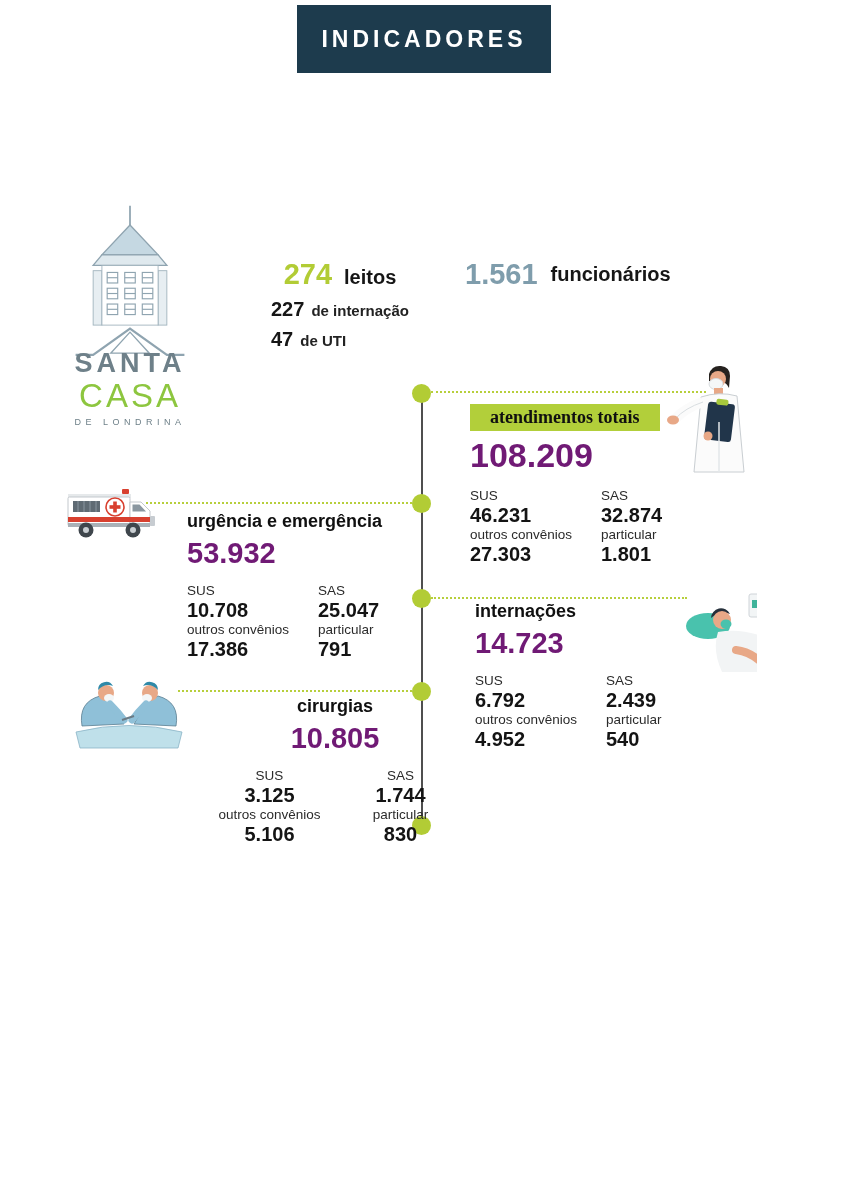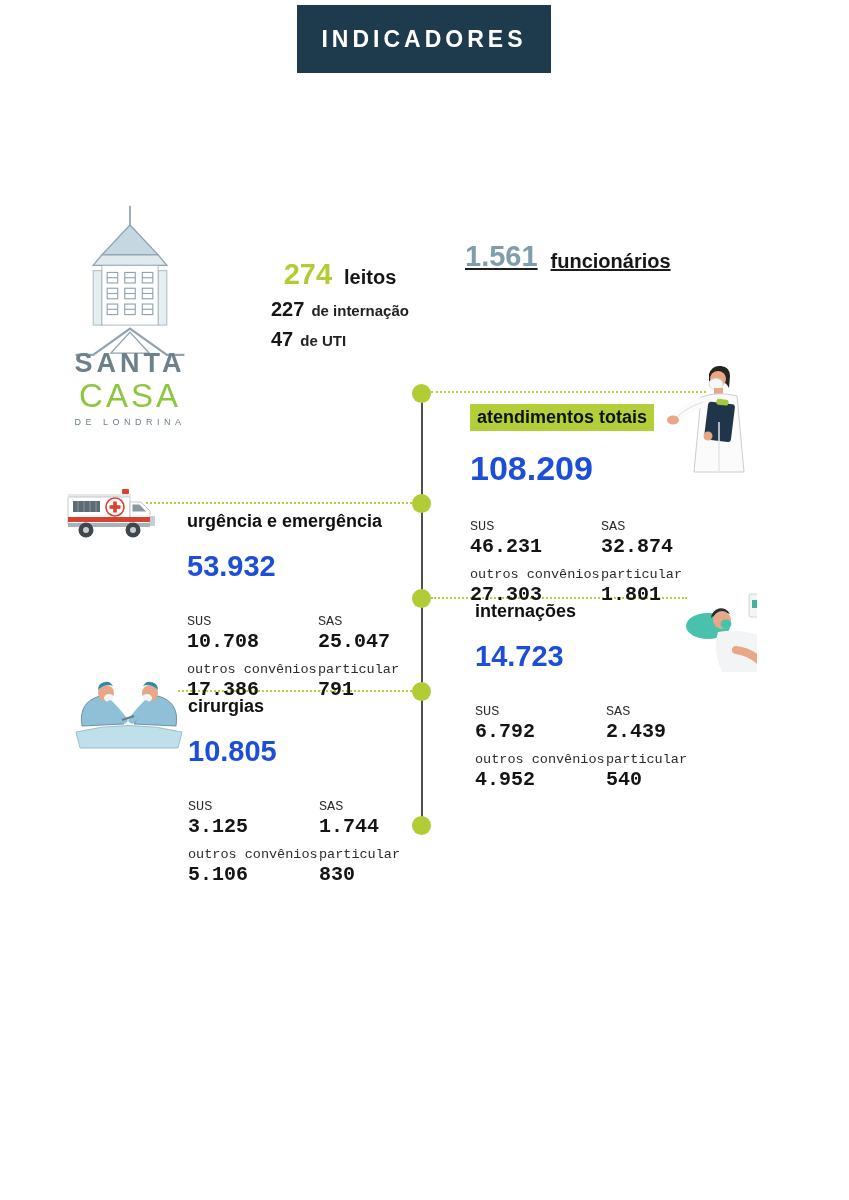--- a/index.html
+++ b/index.html
@@ -22,35 +22,35 @@
   .logo-sub{font-size:9px;letter-spacing:4.5px;color:#6e8089;margin-top:2px;}
 
   
   .beds{position:absolute;left:271px;top:258px;}
   .row1{display:flex;align-items:baseline;gap:12px;justify-content:center;}
   .big-num{font-size:29px;font-weight:bold;color:#b2cc35;}
   .big-lbl{font-size:20px;font-weight:bold;color:#161616;}
   .rowd{display:flex;align-items:baseline;gap:7px;margin-top:7px;}
   .mid-num{font-size:20px;font-weight:bold;color:#161616;}
   .mid-lbl{font-size:15px;font-weight:600;color:#222;}
-  .staff{position:absolute;left:465px;top:240px;display:flex;align-items:flex-end;gap:13px;text-decoration:underline;}
+  .staff{position:absolute;left:465px;top:258px;display:flex;align-items:center;gap:13px;}
   .staff .big-num{color:#7f9dac;}
 
   
   .vline{position:absolute;left:421px;top:393px;width:2px;height:432px;background:#4f4f4f;}
   .dot{position:absolute;width:19px;height:19px;border-radius:50%;background:#b2cc35;}
   .dotted{position:absolute;height:0;border-top:2px dotted #b7cf3c;}
 
   
   .section{position:absolute;}
   .sec-title{font-size:18px;font-weight:bold;color:#101010;}
-  .sec-title.hl{display:inline-block;background:#b2cf3a;padding:3px 7px;}
-  .sec-total{font-size:29px;font-weight:bold;color:#1d4ed8;margin-top:18px;}
+  .sec-title.hl{display:inline-block;background:#b2cf3a;padding:3px 20px;font-family:Liberation Serif, serif;}
+  .sec-total{font-size:29px;font-weight:bold;color:#701a75;margin-top:5px;}
   .sec-total.lg{font-size:34px;}
-  .sec-grid{display:grid;grid-template-columns:131px 131px;row-gap:9px;margin-top:31px;font-family:Liberation Mono, monospace;}
+  .sec-grid{display:grid;grid-template-columns:131px 131px;row-gap:0;margin-top:13px;}
   .cell-label{font-size:13.5px;color:#2b2b2b;}
   .cell-value{font-size:20px;font-weight:bold;color:#141414;margin-top:1px;}
 
   .illus{position:absolute;}
 
   
   .pagenum{
     position:absolute;left:803px;top:1162px;width:34px;height:25px;background:#ef4444;
     display:flex;align-items:center;justify-content:center;
     color:#fff;font-size:11px;font-weight:bold;
@@ -194,21 +194,21 @@
           <div class="cell-label">outros convênios</div>
           <div class="cell-value">4.952</div>
         </div>
       <div>
           <div class="cell-label">particular</div>
           <div class="cell-value">540</div>
         </div>
     </div>
   </div>
 
-  <div class="section" style="left:188px;top:696px;">
+  <div class="section" style="left:204px;top:696px;text-align:center;">
     <div class="sec-title">cirurgias</div>
     <div class="sec-total">10.805</div>
     <div class="sec-grid">
       <div>
           <div class="cell-label">SUS</div>
           <div class="cell-value">3.125</div>
         </div>
       <div>
           <div class="cell-label">SAS</div>
           <div class="cell-value">1.744</div>

